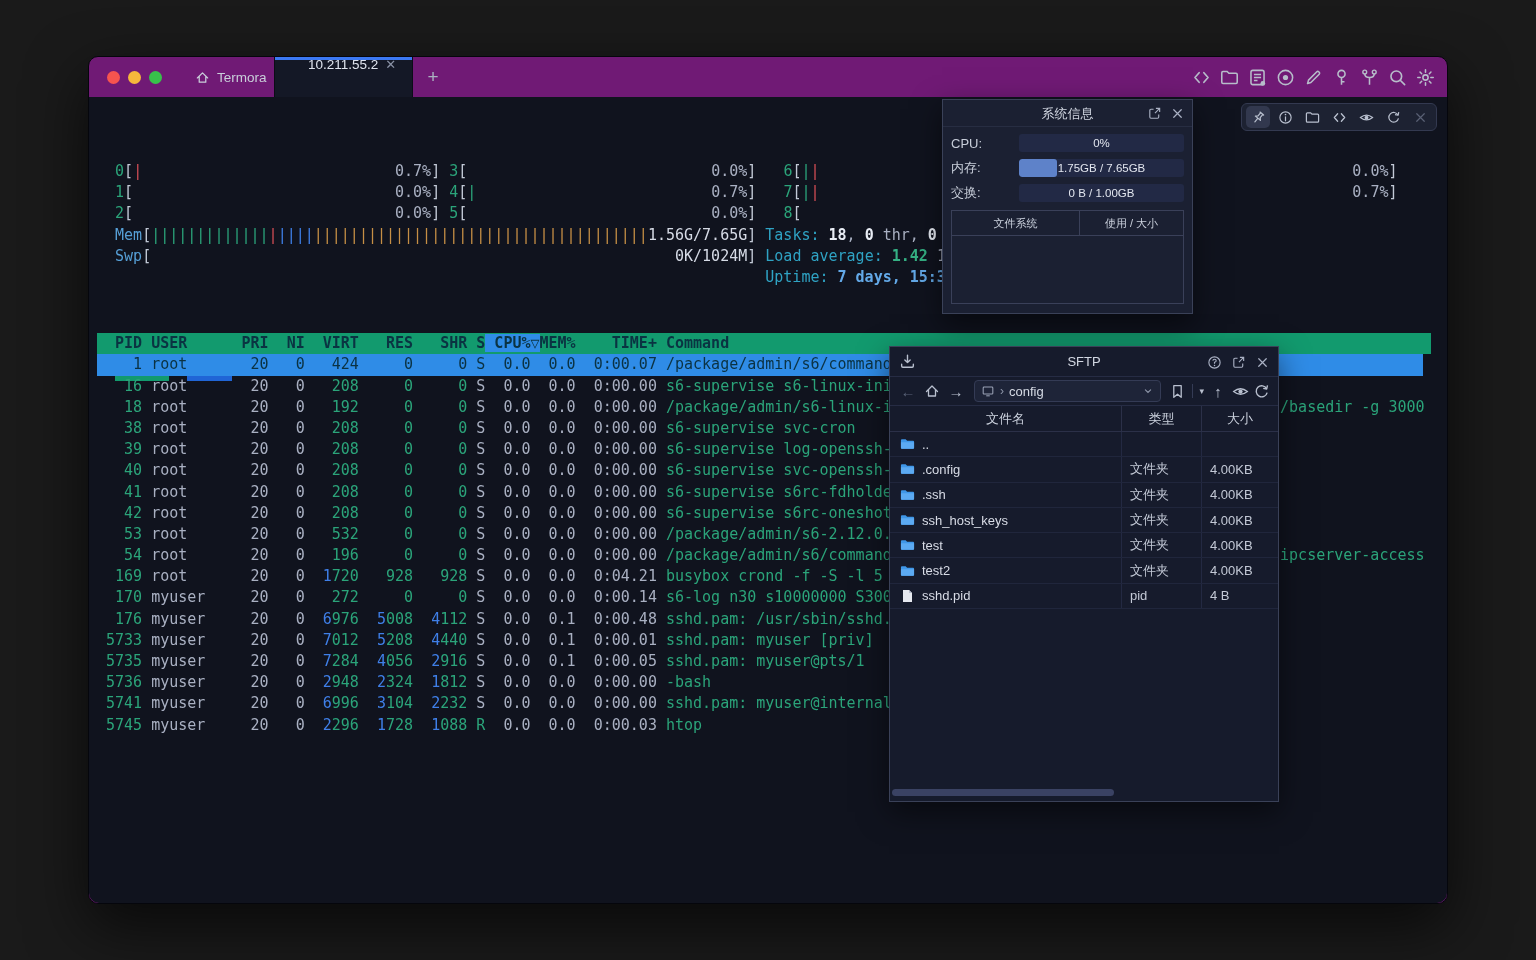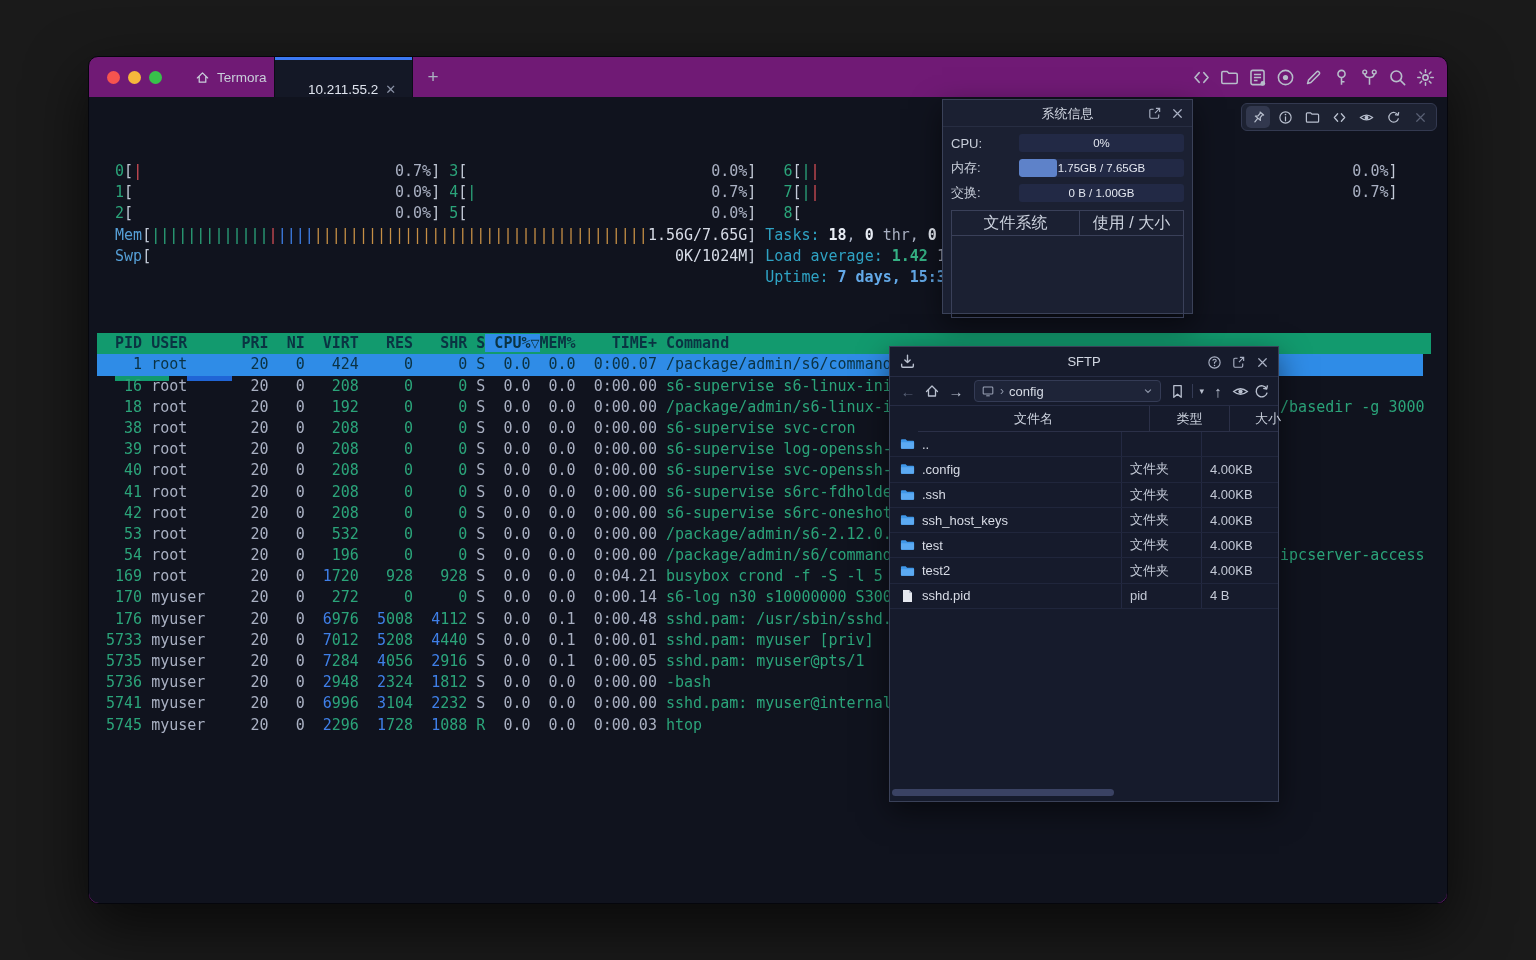--- a/index.html
+++ b/index.html
@@ -12,21 +12,21 @@
 
   
   .titlebar { position:relative; height:40px; }
   .traffic { position:absolute; left:18px; top:14px; display:flex; gap:8px; }
   .dot { width:13px; height:13px; border-radius:50%; }
   .dot.red{background:#f5544f}.dot.yel{background:#f6b73c}.dot.grn{background:#38c24b}
   .tab-home { position:absolute; left:96px; top:0; height:40px; display:flex; align-items:center; gap:7px;
               color:#c9cfda; font-size:13.5px; padding:0 10px; }
   .tab-active { position:absolute; left:185px; top:0; width:139px; height:40px; background:#141826;
                 border-left:1px solid #0b0d17; border-right:1px solid #0b0d17;
-                display:flex; align-items:flex-end; gap:7px; padding:0 26px; color:#dfe4ee; font-size:13.5px; }
+                display:flex; align-items:flex-start; gap:7px; padding:0 26px; color:#dfe4ee; font-size:13.5px; }
   .tab-stripe { position:absolute; left:0; top:0; width:100%; height:3px; background:#3b78f2; }
   .tab-close { margin-left:auto; color:#8a92a6; font-size:13px; cursor:default; }
   .tab-new { position:absolute; left:332px; top:8px; width:24px; height:24px; color:#aab1c0;
              font-size:19px; display:flex; align-items:center; justify-content:center; }
   .tb-icons { position:absolute; right:12px; top:0; height:40px; display:flex; align-items:center; gap:9px; }
   .tb-icons .icon { width:19px; height:19px; color:#b7bdca; }
   .icon svg { width:100%; height:100%; display:block; }
 
   
   .terminal { position:absolute; top:40px; left:0; right:0; bottom:0; background:#10131e;
@@ -57,21 +57,21 @@
   .ph { position:relative; height:27px; border-bottom:1px solid #272d42; }
   .ph-title { position:absolute; left:0; right:0; top:0; height:27px; line-height:27px; text-align:center;
               color:#d3d8e3; font-size:13px; }
   .ph-icons { position:absolute; right:7px; top:0; height:27px; display:flex; align-items:center; gap:8px; }
   .ph-icons .icon { width:15px; height:15px; color:#aab1c4; }
   .si-row { display:flex; align-items:center; margin:7px 8px 0 8px; height:18px;gap:28px; }
   .si-label { width:40px; color:#c7cdd9; font-size:13px; flex:none; }
   .si-bar { position:relative; flex:1; height:18px; background:#222945; border-radius:3px; overflow:hidden; }
   .si-fill { position:absolute; left:0; top:0; bottom:0; background:#5e82c9; border-radius:3px; }
   .si-text { position:absolute; left:0; right:0; top:0; line-height:18px; text-align:center; color:#e2e6ef; font-size:11.5px; }
-  .si-table { margin:8px 8px 0 8px; border:1px solid #3a4059; height:108px; font-size:16px; color:#ccd2de; }
+  .si-table { margin:8px 8px 0 8px; border:1px solid #3a4059; height:94px; font-size:11px; color:#ccd2de; }
   .si-tr { display:grid; grid-template-columns:55% 45%; }
   .si-tr.head { border-bottom:1px solid #3a4059; }
   .si-th { text-align:center; line-height:24px; height:24px; }
   .si-th + .si-th, .si-td + .si-td { border-left:1px solid #3a4059; }
   .si-td { line-height:25px; height:25px; padding:0 6px; white-space:nowrap; overflow:hidden; }
   .si-tr.datarow { border-bottom:1px solid #2b3048; }
 
   .float-toolbar { position:absolute; left:1152px; top:46px; height:28px; z-index:4;
                    background:#1d2232; border:1px solid #333950; border-radius:6px;
                    display:flex; align-items:center; padding:0 4px; gap:3px; }
@@ -96,21 +96,21 @@
   .nav-home { width:20px; height:16px; color:#b9c0cf; }
   .combo { flex:1; display:flex; align-items:center; gap:5px; height:22px; background:#1e2438;
            border:1px solid #343b55; border-radius:4px; padding:0 6px; margin:0 4px; }
   .combo .icon { width:14px; height:14px; color:#9aa2b6; flex:none; }
   .combo-chev { color:#8d95a8; font-size:12px; }
   .combo-path { color:#d5dae4; font-size:13px; flex:1; }
   .tb-divider { width:1px; height:14px; background:#343b55; margin:0 2px; }
   .mini { width:17px; height:17px; color:#b9c0cf; }
   .caret { color:#b9c0cf; font-size:9px; }
   .sftp-thead { display:grid; grid-template-columns:232px 80px 76px; height:26px;
-                border-bottom:1px solid #2b3048; color:#ccd2de; font-size:13px;margin-left:28px; }
+                border-bottom:1px solid #2b3048; color:#ccd2de; font-size:13px; }
   .sftp-th { text-align:center; line-height:26px; border-right:1px solid #2b3048; }
   .sftp-th:last-child { border-right:none; }
   .file-row { display:grid; grid-template-columns:232px 80px 76px; height:25.3px;
               border-bottom:1px solid #20263c; font-size:13px; }
   .fr-name { display:flex; align-items:center; gap:7px; padding-left:10px; color:#d8dce6;
              border-right:1px solid #232942; overflow:hidden; white-space:nowrap; }
   .fr-name .icon { width:15px; height:14px; flex:none; }
   .fr-type, .fr-size { display:flex; align-items:center; padding-left:8px; color:#c3c9d6;
                        white-space:nowrap; overflow:hidden; }
   .fr-type { border-right:1px solid #232942; }

